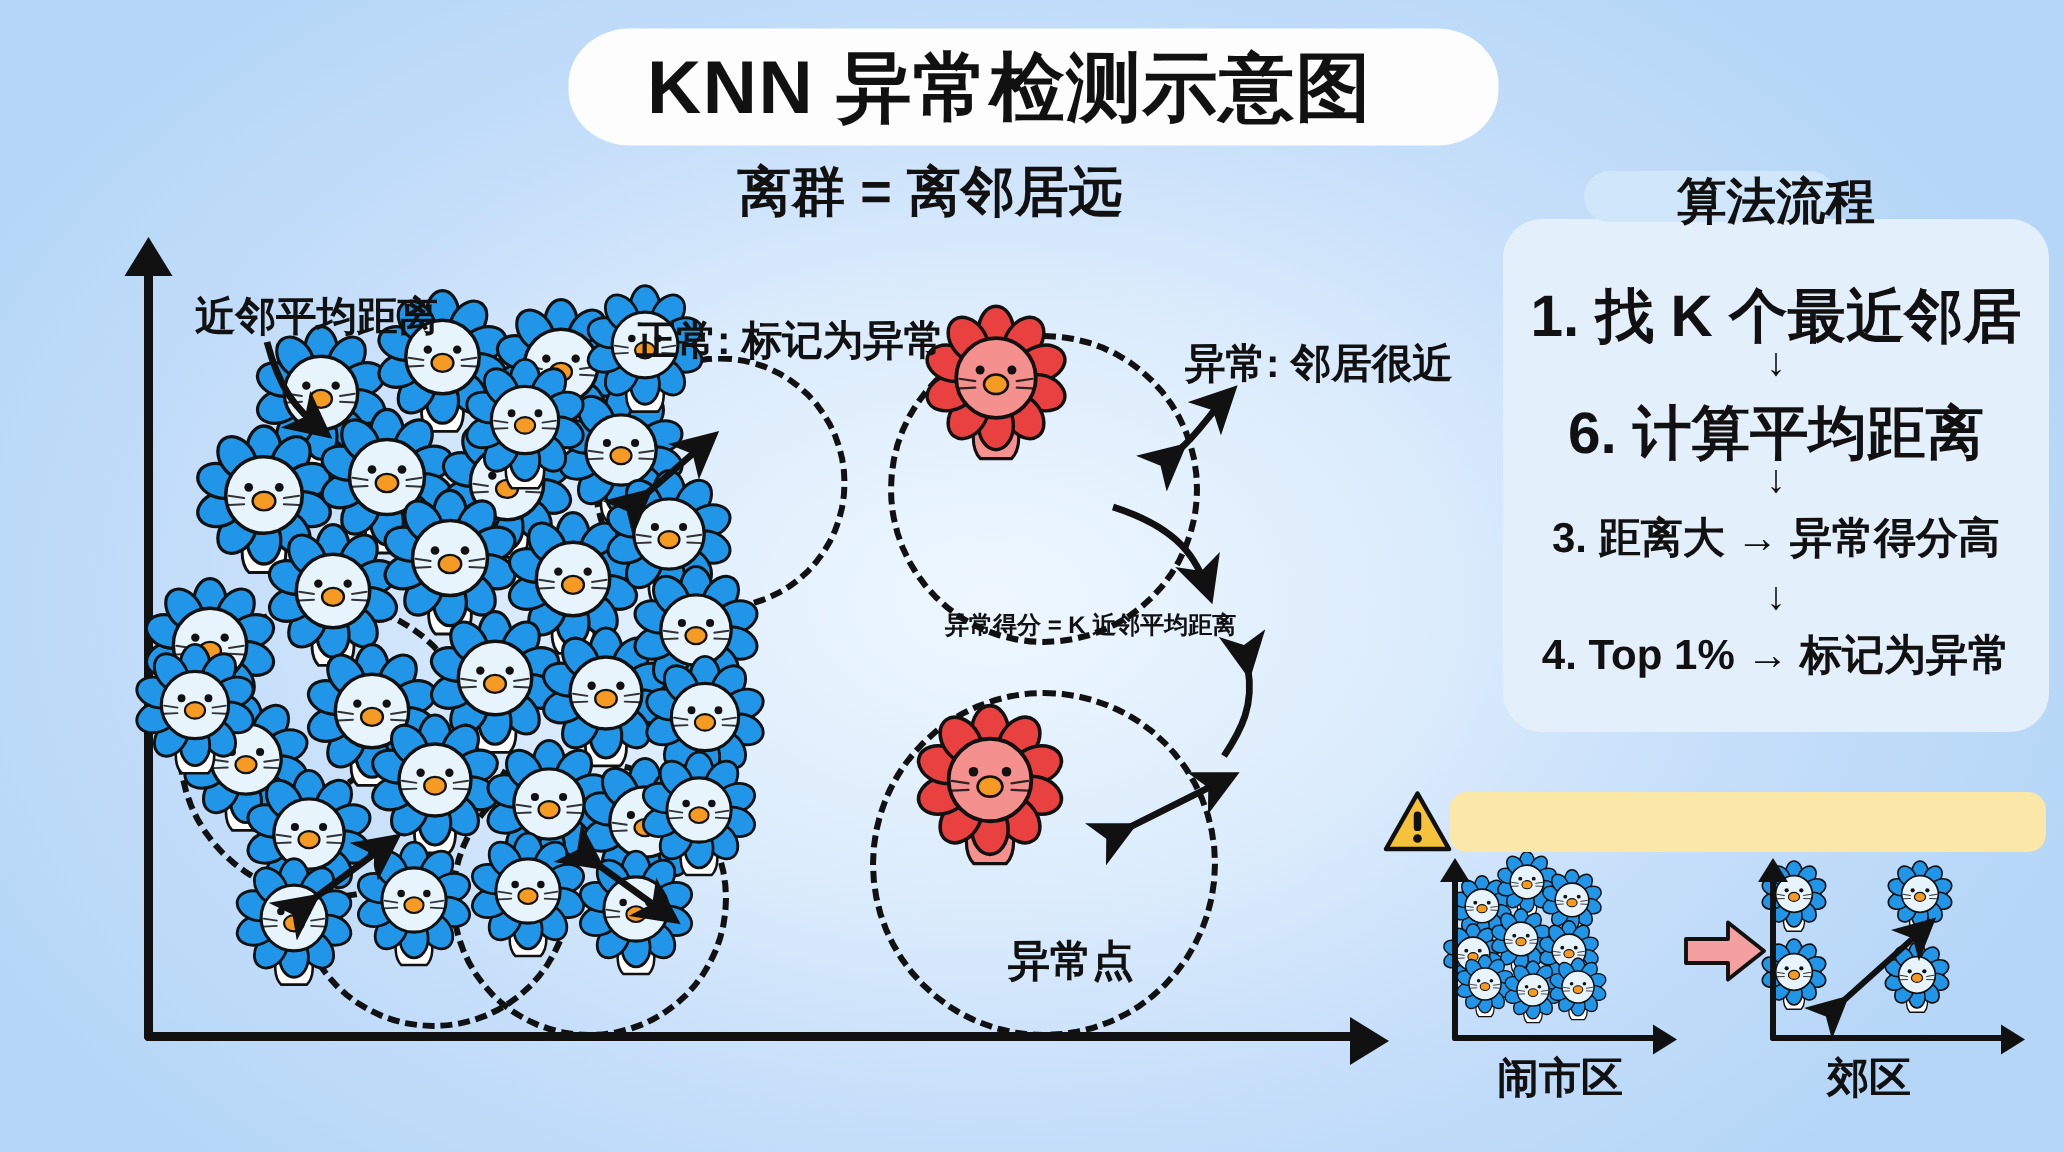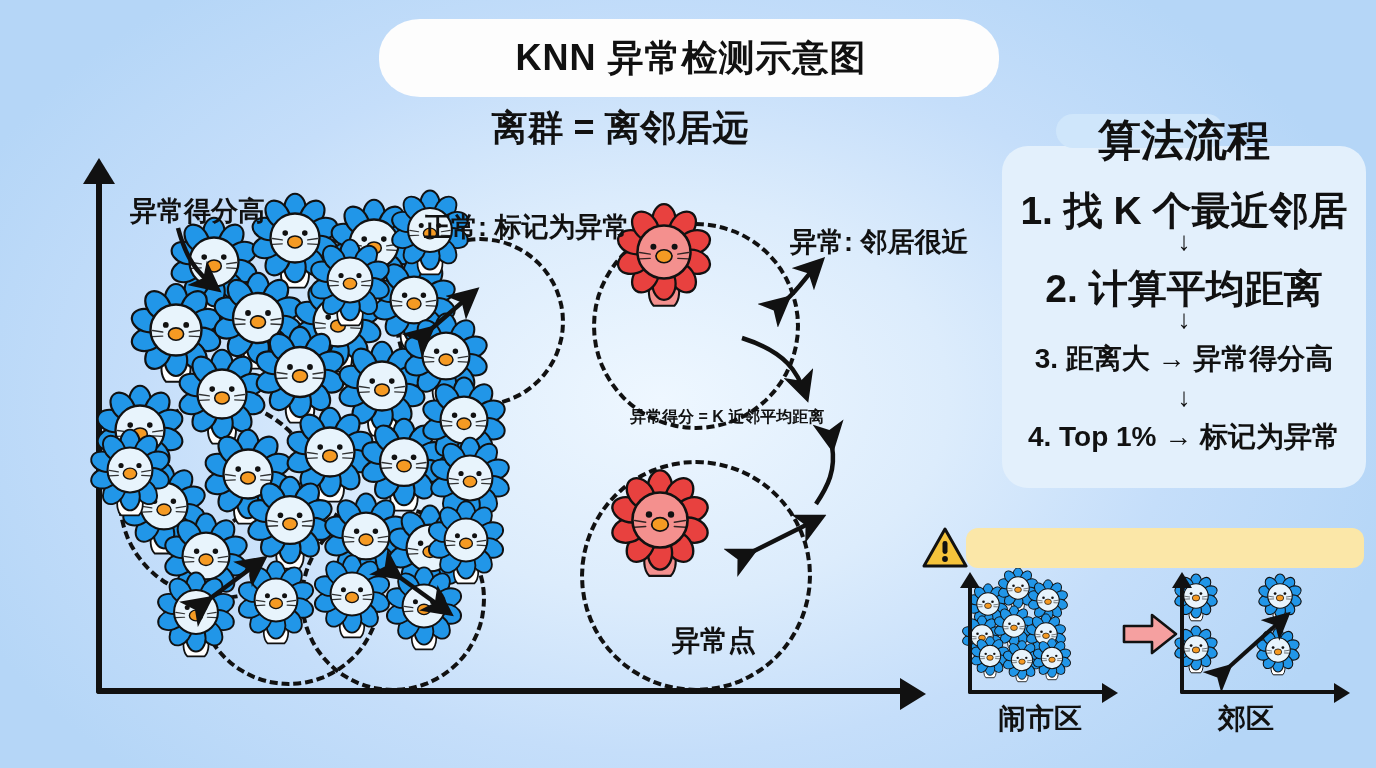--- a/index.html
+++ b/index.html
@@ -17,23 +17,23 @@
 
   
   #title-bar{
     position:absolute;left:382px;top:22px;width:614px;height:72px;
     background:#fdfdfd;
     border-radius:38px / 34px;
     box-shadow:0 0 0 3px #fdfdfd;
     filter:blur(0.2px);
   }
   #title-text{
-    position:absolute;left:384px;top:22px;width:614px;height:72px;
+    position:absolute;left:366px;top:22px;width:614px;height:72px;
     display:flex;align-items:center;justify-content:center;
-    font-size:36px;font-weight:700;color:#111;letter-spacing:1px;
+    font-size:50px;font-weight:700;color:#111;letter-spacing:1px;
     white-space:nowrap;
     text-align:right;
   }
   #subtitle{
     position:absolute;left:0;top:104px;width:1376px;
     text-align:center;font-size:36px;font-weight:700;color:#111;
   }
   
   #subtitle{left:-68px;}
 
@@ -80,21 +80,21 @@
   #algo-panel{
     position:absolute;left:1002px;top:146px;width:364px;height:342px;
     background:#e3f0fc;border-radius:26px;
   }
   #algo-title-hl{
     position:absolute;left:1056px;top:114px;width:168px;height:34px;
     background:#cfe6fb;border-radius:17px;
   }
   #algo-title{
     position:absolute;left:1002px;top:112px;width:364px;text-align:center;
-    font-size:43px;font-weight:700;color:#111;
+    font-size:33px;font-weight:700;color:#111;
   }
   .algo-step{
     position:absolute;left:1002px;width:364px;text-align:center;
     font-size:39px;font-weight:700;color:#111;white-space:nowrap;
   }
   .algo-arrow{
     position:absolute;left:1002px;width:364px;text-align:center;
     font-size:26px;font-weight:700;color:#111;line-height:1;
   }
   #step1{top:184px;}
@@ -1440,33 +1440,33 @@
     <path d="M832,446 C836,470 828,486 816,504" stroke="#111" stroke-width="4.5" fill="none" marker-start="url(#ah)"></path>
 
     <path d="M752,552 L820,518" stroke="#111" stroke-width="4.5" fill="none" marker-start="url(#ah)" marker-end="url(#ah)"></path>
 
     <path d="M208,600 L262,560" stroke="#111" stroke-width="4.5" fill="none" marker-start="url(#ah)" marker-end="url(#ah)"></path>
     <path d="M398,576 L448,612" stroke="#111" stroke-width="4.5" fill="none" marker-start="url(#ah)" marker-end="url(#ah)"></path>
 
     <path d="M1228,668 L1286,616" stroke="#111" stroke-width="4" fill="none" marker-start="url(#ah)" marker-end="url(#ah)"></path>
   </svg>
 
-  <div class="anno" id="lbl-normal-region">异常得分高</div>
+  <div class="anno" id="lbl-normal-region">近邻平均距离</div>
   <div class="anno" id="lbl-normal-near">正常: 标记为异常</div>
   <div class="anno" id="lbl-abnormal-far">异常: 邻居很近</div>
   <div class="anno" id="lbl-score">异常得分 = K 近邻平均距离</div>
   <div class="anno" id="lbl-outlier-point">异常点</div>
 
   <div id="algo-panel"></div>
   <div id="algo-title-hl"></div>
   <div id="algo-title">算法流程</div>
 
   <div class="algo-step" id="step1">1. 找 K 个最近邻居</div>
   <div class="algo-arrow" id="arr1">↓</div>
-  <div class="algo-step" id="step2">2. 计算平均距离</div>
+  <div class="algo-step" id="step2">6. 计算平均距离</div>
   <div class="algo-arrow" id="arr2">↓</div>
   <div class="algo-step" id="step3">3. 距离大 → 异常得分高</div>
   <div class="algo-arrow" id="arr3">↓</div>
   <div class="algo-step" id="step4">4. Top 1% → 标记为异常</div>
 
   <div id="warn-hl"></div>
   <svg id="warn-icon" viewBox="0 0 46 44">
     <path d="M23 3 L44 40 L2 40 Z" fill="#f5c33b" stroke="#111" stroke-width="3" stroke-linejoin="round"></path>
     <rect x="20.5" y="15" width="5" height="13" rx="2.4" fill="#111"></rect>
     <circle cx="23" cy="33" r="2.9" fill="#111"></circle>

